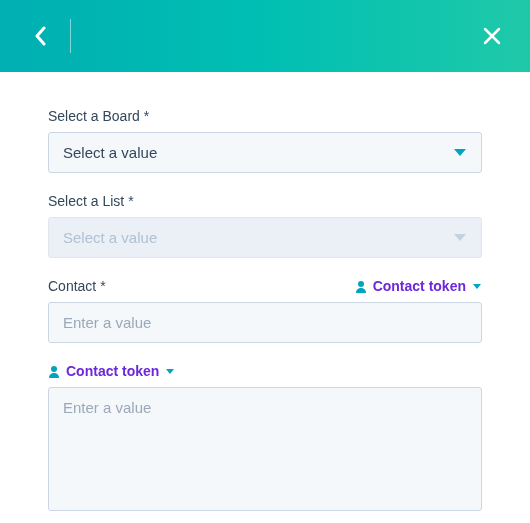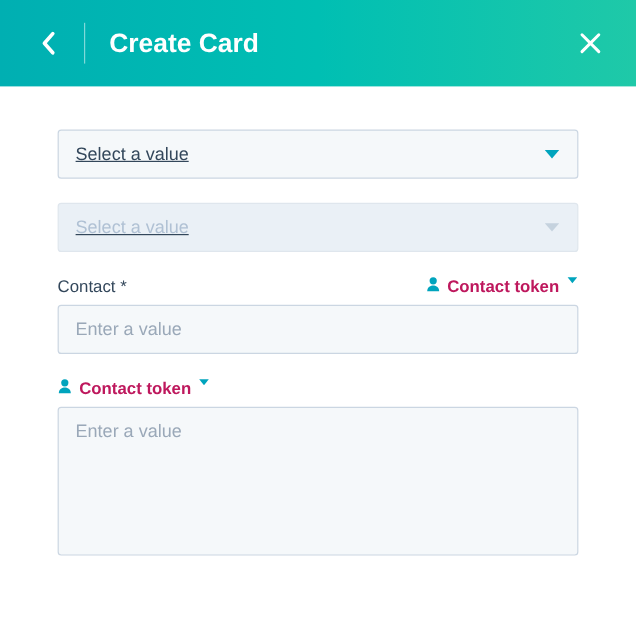--- a/index.html
+++ b/index.html
@@ -66,23 +66,23 @@
       justify-content: space-between;
       margin-bottom: 8px;
     }
     .field-label {
       font-size: 14px;
       color: #33475b;
       font-weight: 500;
     }
     .contact-token {
       display: flex;
-      align-items: flex-start;
+      align-items: center;
       gap: 6px;
-      color: #be185d;
+      color: #6d28d9;
       font-size: 14px;
       font-weight: 600;
       cursor: pointer;
     }
     .contact-token .person-icon {
       display: inline-flex;
     }
     .contact-token .caret {
       display: inline-flex;
     }
@@ -93,21 +93,20 @@
       border-radius: 3px;
       padding: 11px 14px;
       font-size: 15px;
       color: #33475b;
       display: flex;
       align-items: center;
       justify-content: space-between;
     }
     .select-box {
       cursor: pointer;
-      text-decoration: underline;
     }
     .select-box.disabled {
       background: #eaf0f6;
       border-color: #dfe6ed;
       cursor: default;
     }
     .select-box.disabled .select-value {
       color: #b0c1d4;
     }
     .select-box.disabled .caret-down svg path {
@@ -153,42 +152,47 @@
 </head>
 <body>
 
 <div class="header">
   <div class="back-btn">
     <svg width="12" height="20" viewBox="0 0 12 20">
       <path d="M10 2 L3 10 L10 18" stroke="#ffffff" stroke-width="3" fill="none" stroke-linecap="round" stroke-linejoin="round"></path>
     </svg>
   </div>
   <div class="divider-v"></div>
-  <div class="header-title">Create Card</div>
   <div class="close-btn">
     <svg width="18" height="18" viewBox="0 0 18 18">
       <path d="M2 2 L16 16 M16 2 L2 16" stroke="#ffffff" stroke-width="2.5" stroke-linecap="round"></path>
     </svg>
   </div>
 </div>
 
 <div class="form-wrap">
 
   <div class="field-group">
+    <div class="label-row">
+      <span class="field-label">Select a Board *</span>
+    </div>
     <div class="select-box">
       <span class="select-value">Select a value</span>
       <span class="caret-down">
         <svg width="14" height="10" viewBox="0 0 14 10">
             <path d="M1 1 L7 8 L13 1 Z" fill="#00a4bd"></path>
           </svg>
       </span>
     </div>
   </div>
 
   <div class="field-group">
+    <div class="label-row">
+      <span class="field-label">Select a List *</span>
+    </div>
     <div class="select-box disabled">
       <span class="select-value">Select a value</span>
       <span class="caret-down">
         <svg width="14" height="10" viewBox="0 0 14 10">
             <path d="M1 1 L7 8 L13 1 Z" fill="#c5d2de"></path>
           </svg>
       </span>
     </div>
   </div>
 

